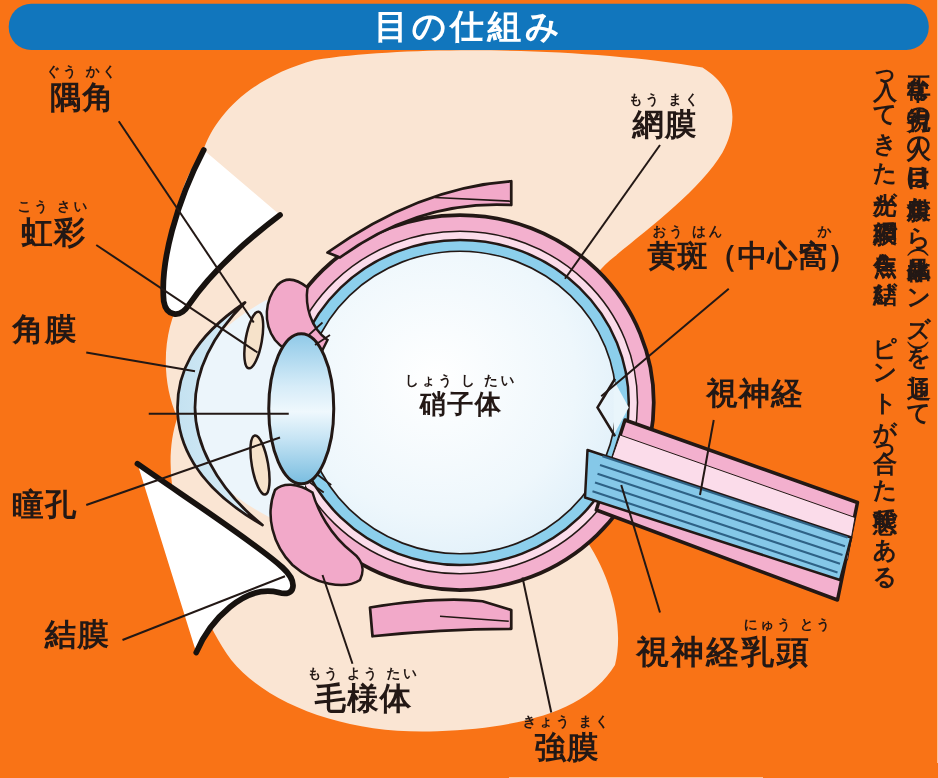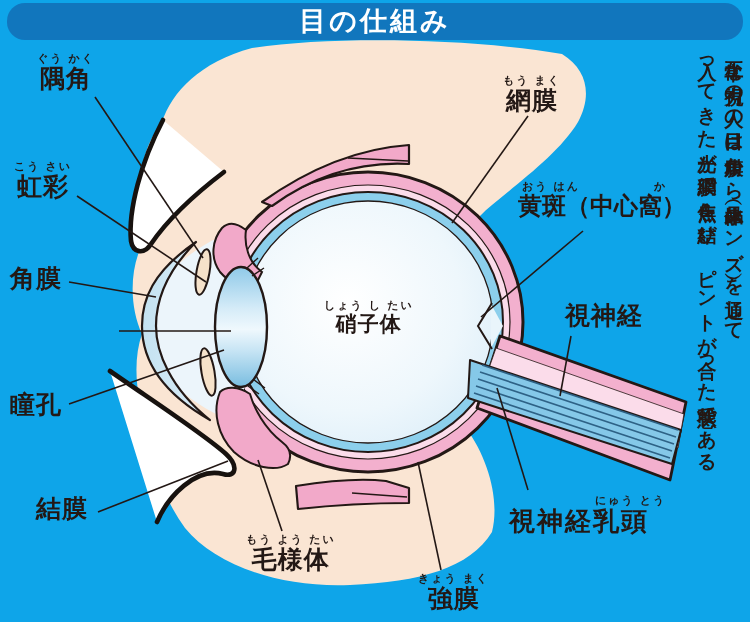--- a/index.html
+++ b/index.html
@@ -1,16 +1,16 @@
 <!DOCTYPE html>
 <html><head>
 <meta charset="utf-8">
 <style>
   html,body{margin:0;padding:0;background:#ffffff;}
-  #page{position:relative;width:750px;height:622px;background:#0ea5e9;overflow:hidden;
+  #page{position:relative;width:750px;height:622px;background:#f97316;overflow:hidden;
         font-family:"Liberation Sans","DejaVu Sans",sans-serif;color:#231815;}
   
   #banner{position:absolute;left:7px;top:3px;width:736px;height:37px;background:#1176bd;
           border-radius:18px;display:flex;align-items:center;justify-content:center;}
   #banner .t{color:#ffffff;font-size:27px;font-weight:bold;letter-spacing:3px;line-height:1;}
   
   #diagram{position:absolute;left:0;top:0;}
   
   .lbl{position:absolute;font-weight:bold;color:#231815;text-align:center;line-height:1;}
   .lbl .furi{display:block;font-size:11px;letter-spacing:2px;margin-bottom:2px;white-space:nowrap;}
@@ -140,21 +140,21 @@
   <div class="lbl" style="left:14px;top:161px">
     <span class="furi">こう さい</span>
     <span class="kanji">虹彩</span>
   </div>
 
   <div class="lbl" style="left:37px;top:53px">
     <span class="furi">ぐう かく</span>
     <span class="kanji">隅角</span>
   </div>
 
-  <div class="lbl" style="left:10px;top:266px">
+  <div class="lbl" style="left:10px;top:252px">
     <span class="kanji">角膜</span>
   </div>
 
 
   <div class="lbl" style="left:10px;top:392px">
     <span class="kanji">瞳孔</span>
   </div>
 
   <div class="lbl" style="left:36px;top:496px">
     <span class="kanji">結膜</span>

